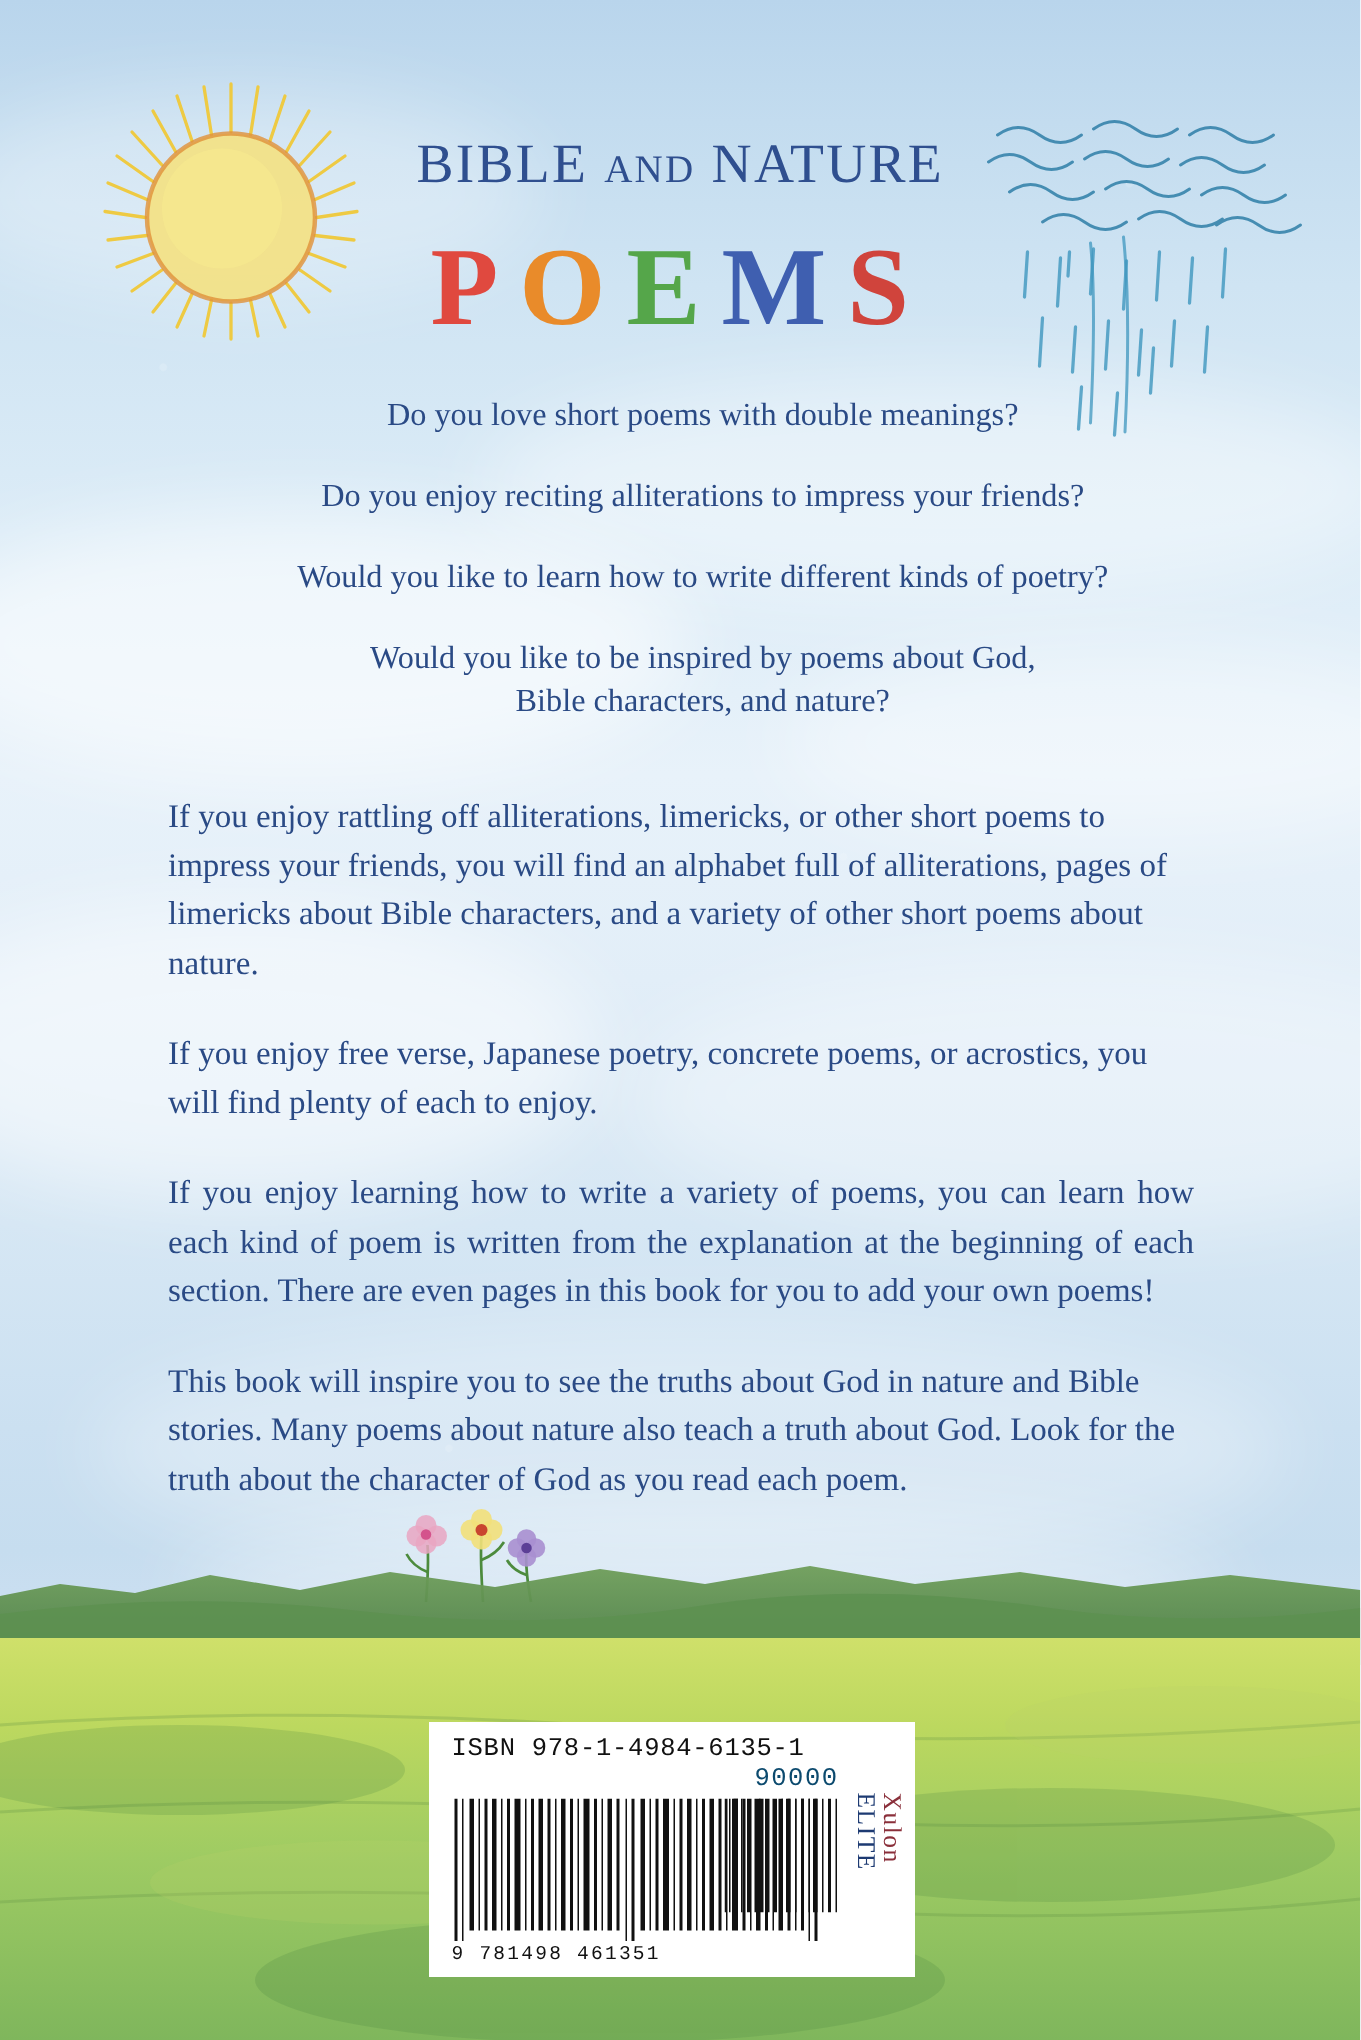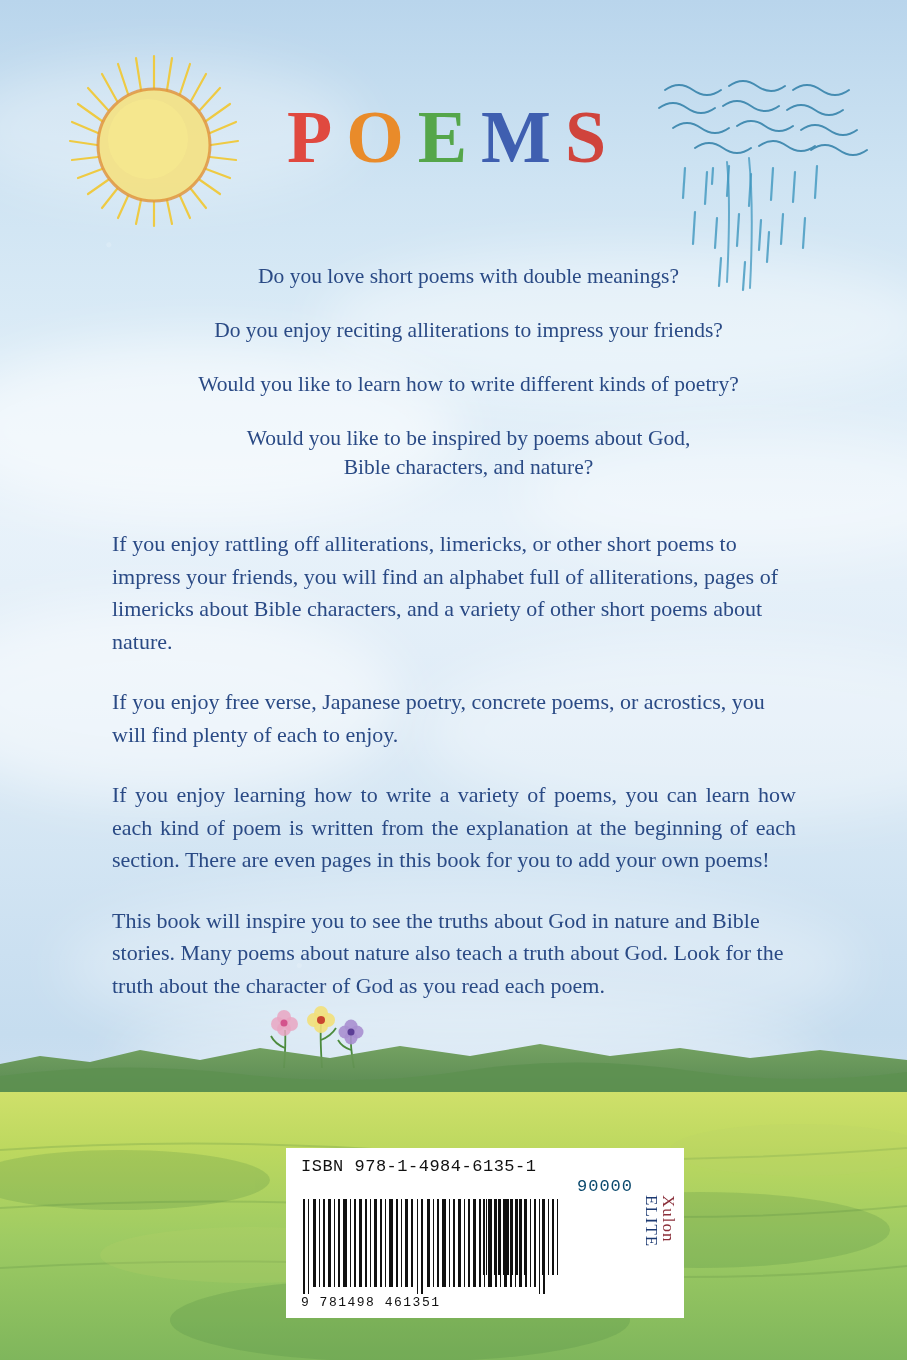--- a/index.html
+++ b/index.html
@@ -90,21 +90,21 @@
   }
   .title-main {
     font-family: "Liberation Serif", serif;
     font-size: 37px;
     letter-spacing: 1.5px;
     color: #2f4f8f;
     font-variant: small-caps;
     font-weight: normal;
   }
   .title-poems {
-    margin-top: 12px;
+    margin-top: 24px;
     font-family: "Liberation Serif", serif;
     font-size: 74px;
     font-weight: bold;
     letter-spacing: 14px;
     line-height: 1;
   }
   .title-poems span { display: inline-block; }
 
   
   .questions {
@@ -150,21 +150,21 @@
     top: 1000px;
     width: 130px;
     height: 70px;
   }
 
   
   .barcode-box {
     position: absolute;
     left: 286px;
     top: 1148px;
-    width: 398px;
+    width: 324px;
     height: 170px;
     background: #ffffff;
     border: 1px solid #ffffff;
     box-sizing: border-box;
   }
   .isbn-text {
     position: absolute;
     left: 14px;
     top: 8px;
     font-family: "Liberation Mono", monospace;
@@ -329,20 +329,21 @@
         <line x1="114" y1="160" x2="112" y2="190"></line>
       </g>
       <g stroke="#3f97bf" stroke-width="2" fill="none" stroke-linecap="round" opacity="0.75">
         <path d="M72,90 q4,40 0,120"></path>
         <path d="M94,86 q5,50 1,130"></path>
       </g>
     </svg>
   </div>
 
   <div class="title-block">
+    <div class="title-main">BIBLE and NATURE</div>
     <div class="title-poems">
       <span style="color:#e0493f">P</span><span style="color:#e98b2a">O</span><span style="color:#55a64a">E</span><span style="color:#3f5fb0">M</span><span style="color:#d0443c">S</span>
     </div>
   </div>
 
   <div class="questions">
     <p>Do you love short poems with double meanings?</p>
     <p>Do you enjoy reciting alliterations to impress your friends?</p>
     <p>Would you like to learn how to write different kinds of poetry?</p>
     <p style="margin-bottom:0">Would you like to be inspired by poems about God,</p>

